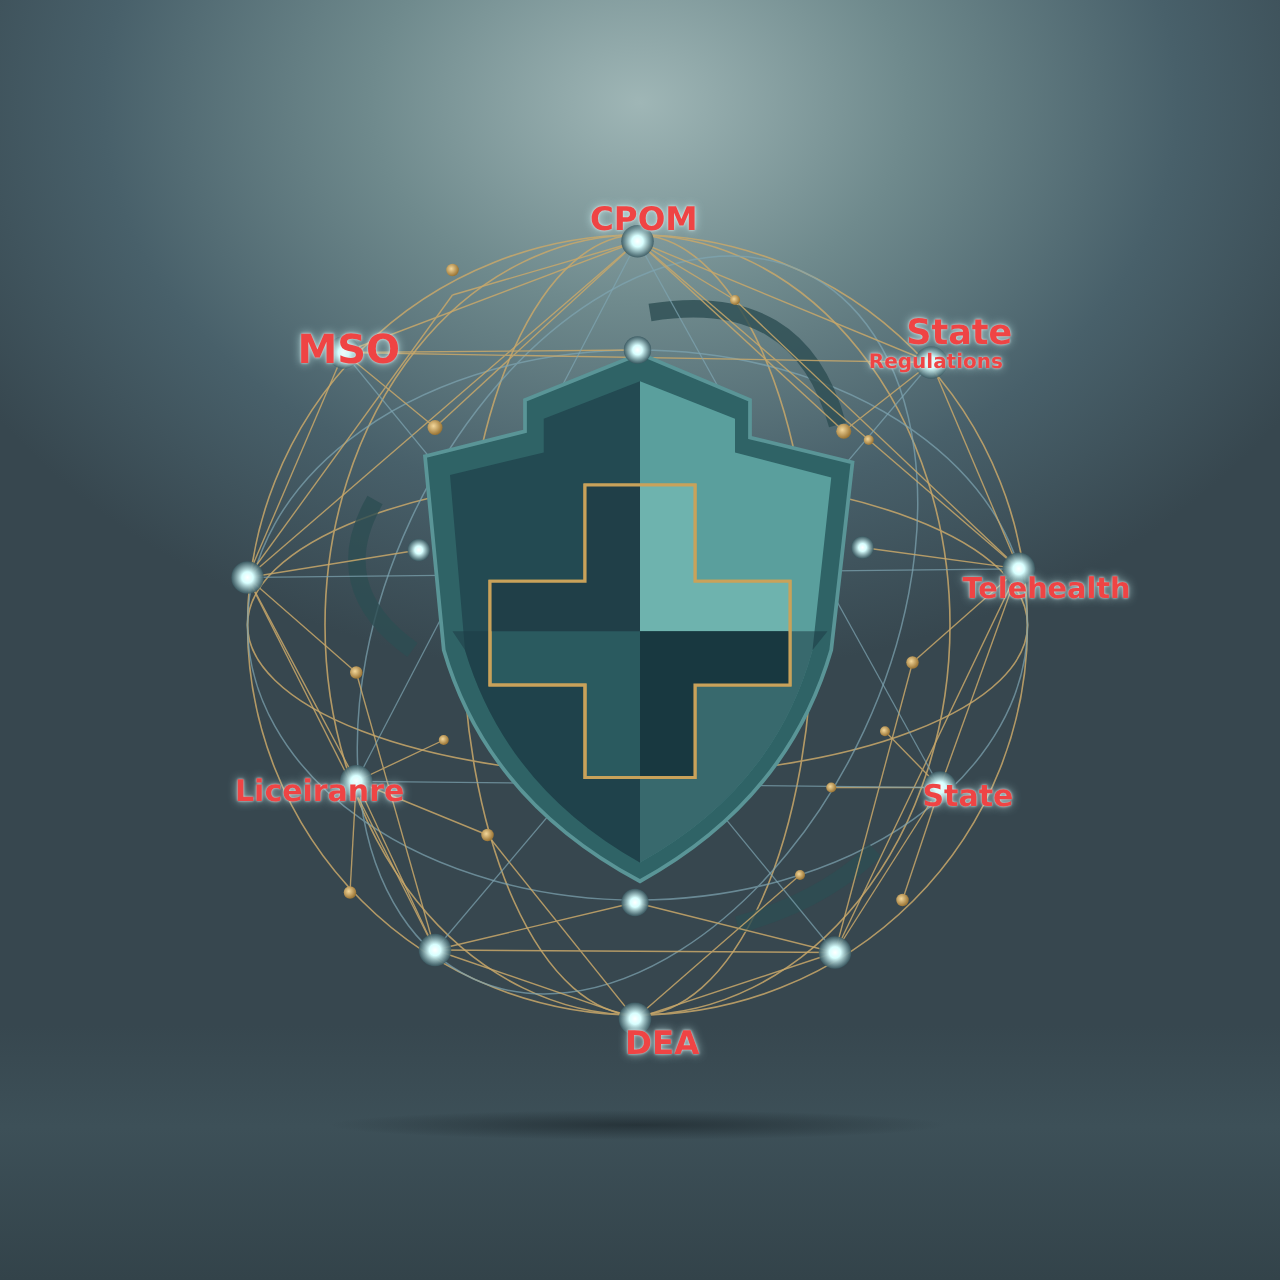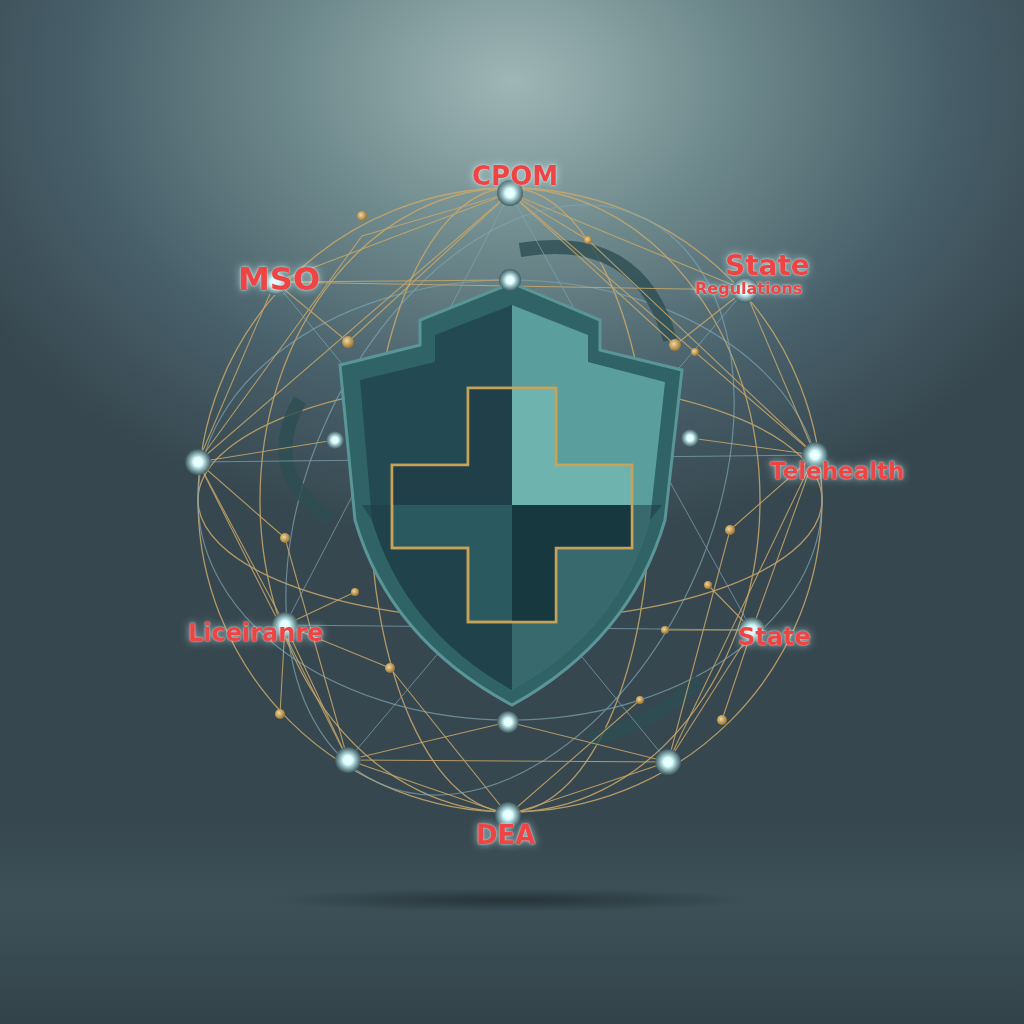--- a/index.html
+++ b/index.html
@@ -162,13 +162,13 @@
   </g>
 </svg>
 
 <div class="label" style="left:472px;top:163px;font-size:26px;">CPOM</div>
 <div class="label" style="left:238px;top:263px;font-size:32px;">MSO</div>
 <div class="label" style="left:725px;top:251px;font-size:28px;">State</div>
 <div class="label" style="left:695px;top:281px;font-size:16px;">Regulations</div>
 <div class="label" style="left:770px;top:459px;font-size:23px;">Telehealth</div>
 <div class="label" style="left:148px;top:621px;font-size:24px;padding-left:40px;">Liceiranre</div>
 <div class="label" style="left:738px;top:625px;font-size:24px;">State</div>
-<div class="label" style="left:476px;top:822px;font-size:26px;">DEA</div>
+<div class="label" style="left:500px;top:822px;font-size:26px;">DEA</div>
 
 </body></html>

